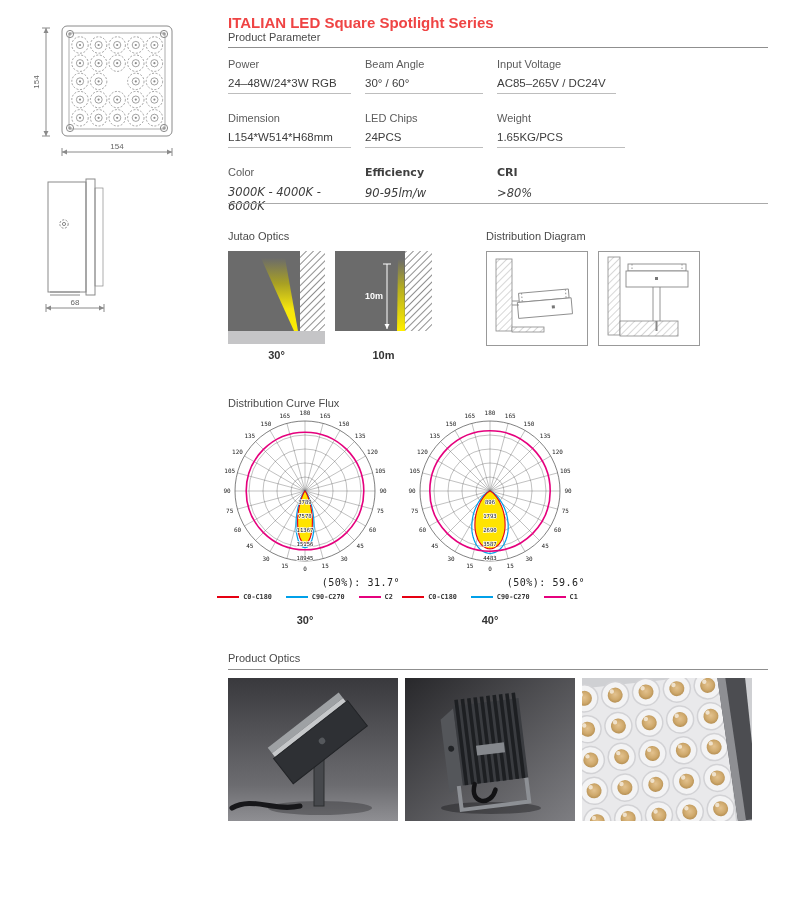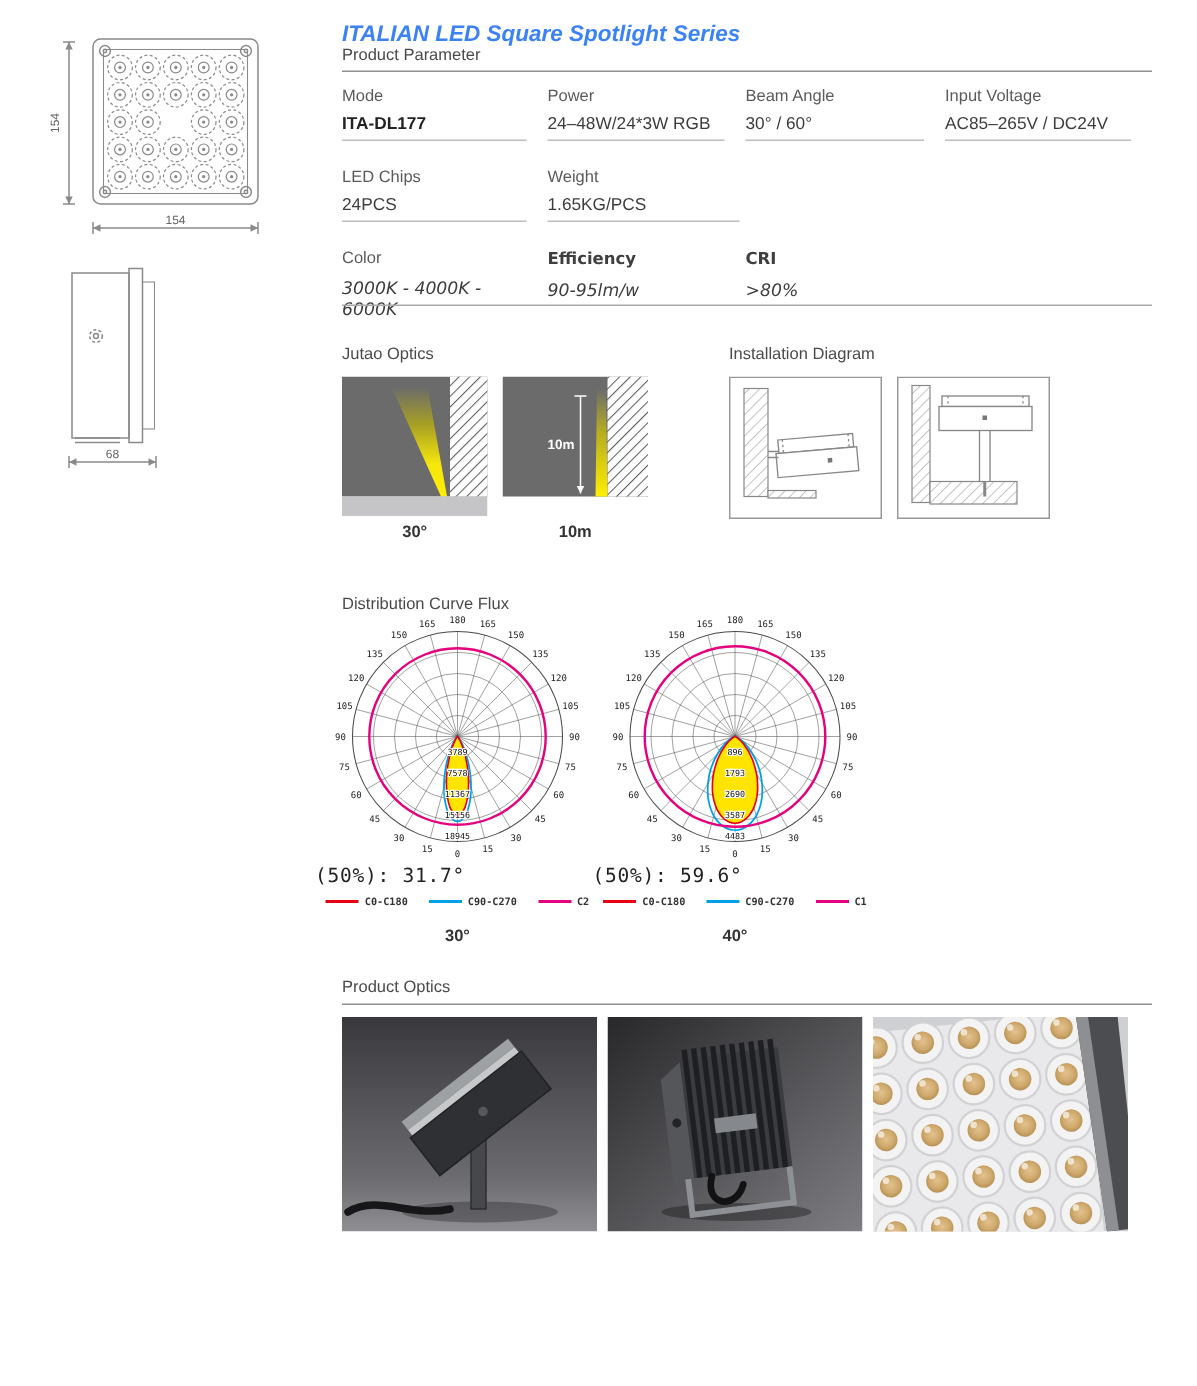--- a/index.html
+++ b/index.html
@@ -3,21 +3,21 @@
 <meta charset="utf-8">
 <style>
   html,body{margin:0;padding:0;background:#fff;}
   .page{position:relative;width:798px;height:924px;background:#fff;overflow:hidden;
         font-family:"Liberation Sans",sans-serif;color:#333;}
   svg{display:block;}
   .abs{position:absolute;}
 
   
   .main{position:absolute;left:228px;top:0;width:540px;height:924px;}
-  .doc-title{position:absolute;top:4px;left:0;font-size:15px;font-weight:bold;color:#3b82f6;font-style:italic;}
+  .doc-title{position:absolute;top:4px;left:0;font-size:15px;font-weight:bold;color:#ef4444;}
   .sec-label{font-size:11px;color:#4a4a4a;}
   .rule{border-bottom:1px solid #8f8f8f;}
 
   
   .prow{position:absolute;left:0;display:grid;}
   .prow1{top:58px;grid-template-columns:137px 132px 133px 138px;}
   .prow2{top:112px;grid-template-columns:137px 132px 271px;}
   .prow3{top:166px;grid-template-columns:137px 132px 271px;}
   .param-label{font-size:11px;color:#5b5b5b;margin-bottom:7px;}
   .param-value{font-size:11.5px;color:#3d3d3d;border-bottom:1px solid #bdbdbd;
@@ -31,22 +31,22 @@
 
   
   .optics-label{position:absolute;top:230px;left:0;}
   .install-label{position:absolute;top:230px;left:258px;}
   .diag{position:absolute;top:251px;}
   .diag-caption{position:absolute;top:349px;font-size:11px;font-weight:bold;color:#333;text-align:center;}
 
   
   .dist-label{position:absolute;top:397px;left:0;text-align:right;}
   .chart-block{position:absolute;width:190px;}
-  .chart-note{font-size:13px;font-family:"DejaVu Sans Mono",monospace;color:#222;
-              text-align:left;margin-top:-2px;letter-spacing:0.5px;}
+  .chart-note{font-size:10px;font-family:"DejaVu Sans Mono",monospace;color:#222;
+              text-align:right;margin-top:-2px;letter-spacing:0.5px;}
   .legend{display:flex;justify-content:center;gap:14px;margin-top:5px;align-items:center;}
   .legend-item{display:flex;align-items:center;gap:4px;}
   .legend-line{width:22px;height:2px;}
   .legend-label{font-size:6.8px;font-family:"DejaVu Sans Mono",monospace;font-weight:bold;color:#333;}
   .chart-caption{text-align:center;font-size:11px;font-weight:bold;color:#333;margin-top:13px;}
   .polar text{font-family:"DejaVu Sans Mono",monospace;}
 
   
   .details{position:absolute;top:652px;left:0;width:540px;}
   .photos{display:flex;gap:7px;margin-top:8px;}
@@ -179,38 +179,38 @@
 
   <div class="main">
 
     <h1 class="doc-title">ITALIAN LED Square Spotlight Series</h1>
 
     <div class="sec-label abs" style="top:31px;left:0">Product Parameter</div>
     <div class="rule abs" style="top:47px;left:0;width:540px"></div>
 
     <div class="prow prow1">
       <div>
-        <div class="param-label">Mode</div>
-        <div class="param-value bold">ITA-DL177</div>
-      </div>
-      <div>
         <div class="param-label">Power</div>
         <div class="param-value">24–48W/24*3W RGB</div>
       </div>
       <div>
         <div class="param-label">Beam Angle</div>
         <div class="param-value">30° / 60°</div>
       </div>
       <div>
         <div class="param-label">Input Voltage</div>
         <div class="param-value">AC85–265V / DC24V</div>
       </div>
     </div>
 
     <div class="prow prow2">
+      <div>
+        <div class="param-label">Dimension</div>
+        <div class="param-value">L154*W514*H68mm</div>
+      </div>
       <div>
         <div class="param-label">LED Chips</div>
         <div class="param-value">24PCS</div>
       </div>
       <div>
         <div class="param-label">Weight</div>
         <div class="param-value val-short">1.65KG/PCS</div>
       </div>
     </div>
 
@@ -269,21 +269,21 @@
       <polygon points="63,8 69,8 70,80 62,80" fill="url(#beamB)"></polygon>
       <g stroke="#fff" stroke-width="1">
         <line x1="52" y1="13" x2="52" y2="78"></line>
         <line x1="48" y1="13" x2="56" y2="13"></line>
         <path d="M52,78 l-2.5,-5 h5 z" fill="#fff" stroke="none"></path>
       </g>
       <text x="48" y="48" font-size="9" font-weight="bold" fill="#fff" text-anchor="end">10m</text>
     </svg>
     <div class="diag-caption" style="left:107px;width:97px">10m</div>
 
-    <div class="sec-label install-label">Installation Diagram</div>
+    <div class="sec-label install-label">Distribution Diagram</div>
 
     <svg class="diag" style="left:258px" width="102" height="95" viewBox="0 0 102 95">
       <defs>
         <pattern id="hC" width="5" height="5" patternUnits="userSpaceOnUse" patternTransform="rotate(45)">
           <rect width="5" height="5" fill="#fff"></rect>
             <line x1="0" y1="0" x2="0" y2="5" stroke="#b0b0b0" stroke-width="1"></line>
         </pattern>
       </defs>
       <rect x="0.5" y="0.5" width="101" height="94" fill="#fff" stroke="#999" stroke-width="1"></rect>
       <rect x="10" y="8" width="16" height="72" fill="url(#hC)" stroke="#888" stroke-width="0.8"></rect>

